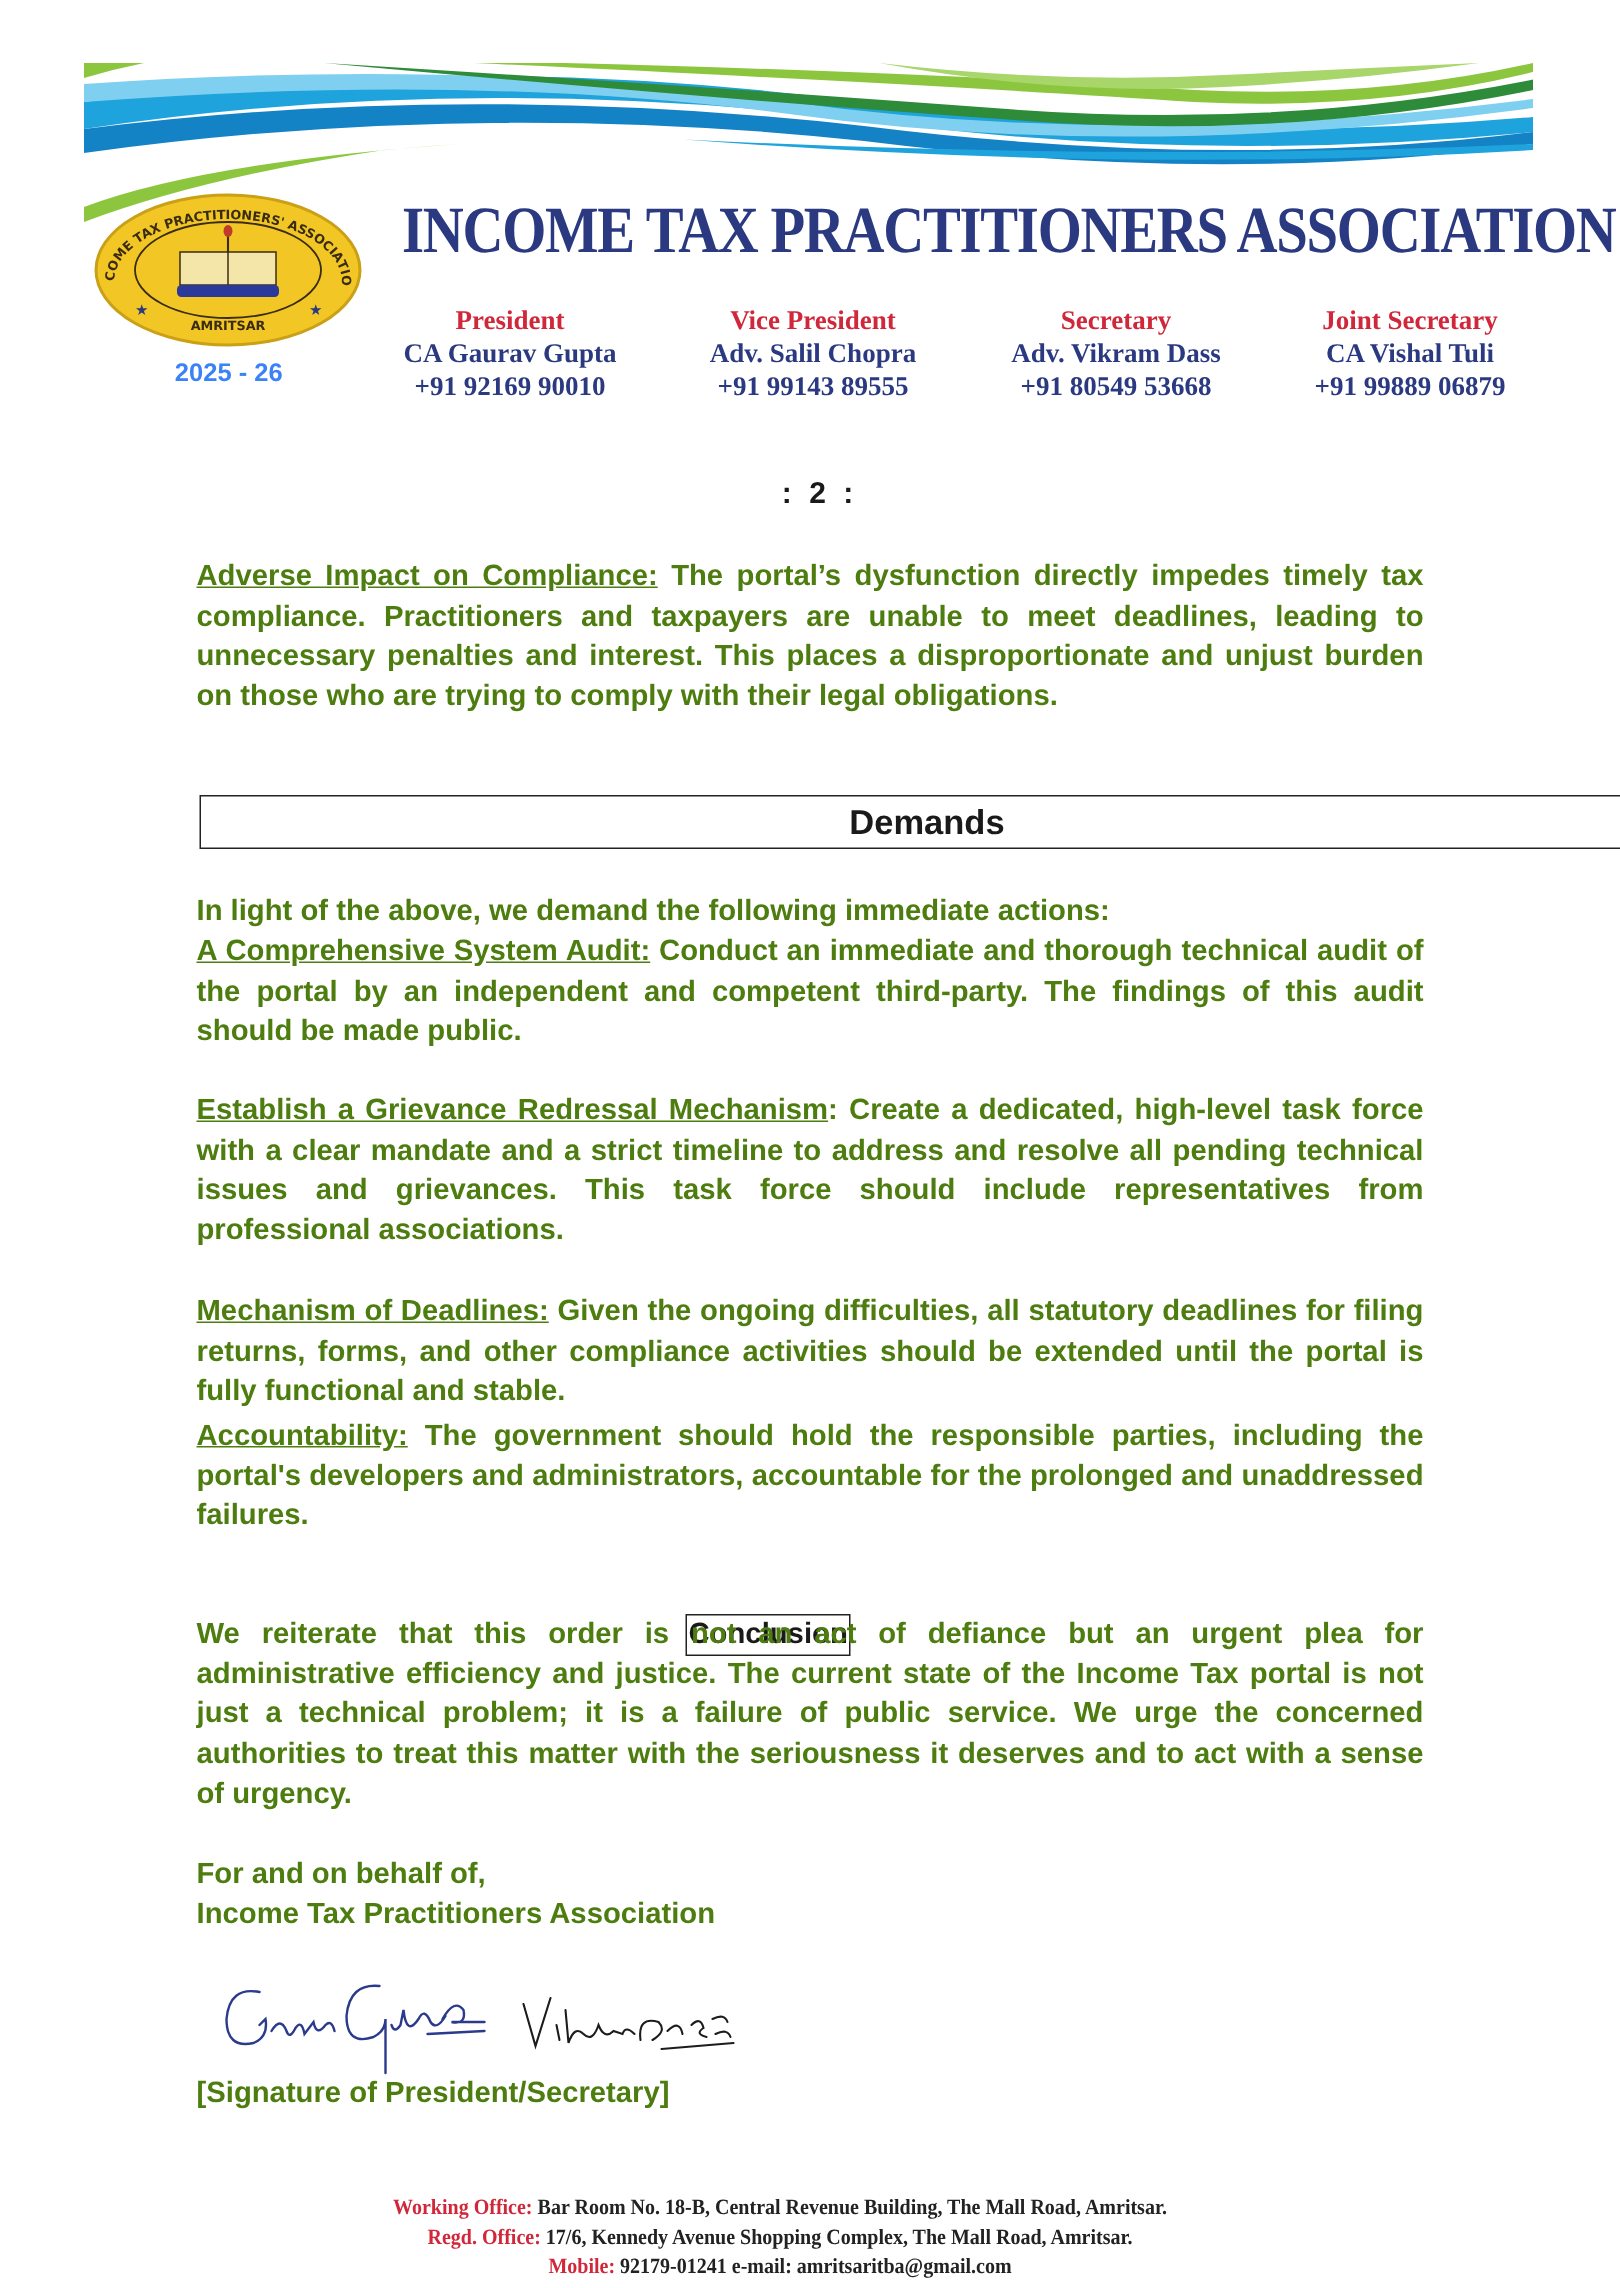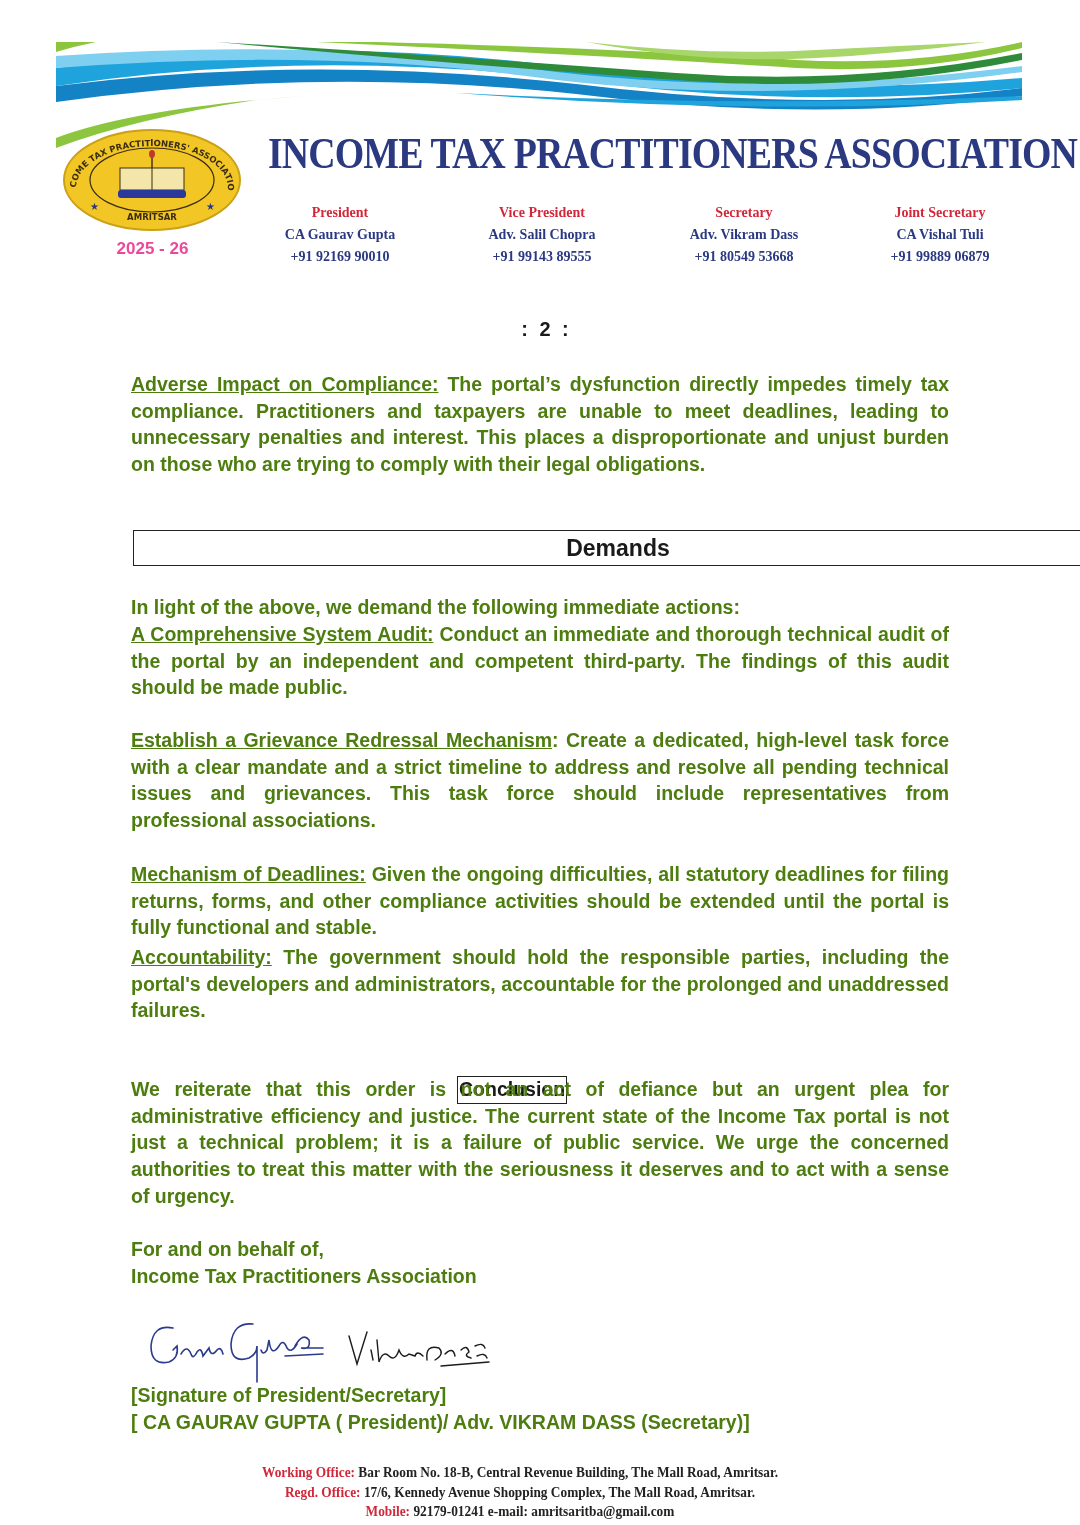--- a/index.html
+++ b/index.html
@@ -3,30 +3,30 @@
 <meta charset="utf-8">
 <style>
   * { box-sizing: border-box; margin: 0; padding: 0; }
   html, body { width: 1080px; height: 1525px; background: #ffffff; overflow: hidden; }
   body { position: relative; font-family: "DejaVu Sans", sans-serif; color: #1a1a1a; }
 
   .banner { position: absolute; left: 56px; top: 38px; width: 966px; height: 110px; }
 
   .logo { position: absolute; left: 62px; top: 128px; width: 180px; height: 104px; }
   .year { position: absolute; left: 100px; top: 239px; width: 105px; text-align: center;
-          font-family: "Liberation Sans", sans-serif; font-weight: bold; font-size: 17px; color: #ec4899; }
+          font-family: "Liberation Sans", sans-serif; font-weight: bold; font-size: 17px; color: #3b82f6; }
 
   .org-title { position: absolute; left: 268px; top: 128px; width: 744px; height: 52px;
                font-family: "Liberation Serif", serif; font-weight: bold; font-size: 44px;
                color: #2b3a80; white-space: nowrap; letter-spacing: -1px;
                transform: scaleX(0.86); transform-origin: left center; line-height: 52px; }
 
   .officers { position: absolute; top: 202px; left: 240px; width: 800px; height: 70px; }
   .officer { position: absolute; text-align: center; font-family: "Liberation Serif", serif;
-             font-weight: bold; font-size: 14px; line-height: 22px; white-space: nowrap; }
+             font-weight: bold; font-size: 18px; line-height: 22px; white-space: nowrap; }
   .officer .role { color: #d0283a; }
   .officer .name, .officer .phone { color: #2b3a80; }
   .off-0 { left: 0px;   width: 200px; }
   .off-1 { left: 202px; width: 200px; }
   .off-2 { left: 404px; width: 200px; text-align: center; }
   .off-3 { left: 600px; width: 200px; }
 
   .page-no { position: absolute; top: 318px; left: 0; width: 1090px; text-align: center;
              font-family: "Liberation Sans", sans-serif; font-weight: bold; font-size: 20px; word-spacing: 6px; }
 
@@ -154,20 +154,19 @@
     <path d="M204 26 L212 54 L222 22"></path>
     <path d="M226 40 L228 50 M232 30 L234 52 Q238 40 244 46 Q250 52 254 40 Q258 50 264 44 L270 46 Q272 40 278 46"></path>
     <path d="M282 50 Q280 34 294 38 Q300 44 290 50 M300 44 Q308 36 310 46 M316 40 Q322 34 324 42 Q318 46 326 48"></path>
     <path d="M330 36 Q338 32 340 38 M332 46 Q340 42 342 48"></path>
     <path d="M296 56 L344 52"></path>
   </g>
 </svg>
 
 <div class="body-text sig-text">
   <div>[Signature of President/Secretary]</div>
-  <div>[ CA GAURAV GUPTA ( President)/ Adv. VIKRAM DASS (Secretary)]</div>
 </div>
 
 <div class="footer">
   <div><span class="lbl">Working Office:</span><span> Bar Room No. 18-B, Central Revenue Building, The Mall Road, Amritsar.</span></div>
   <div><span class="lbl">Regd. Office:</span><span> 17/6, Kennedy Avenue Shopping Complex, The Mall Road, Amritsar.</span></div>
   <div><span class="lbl">Mobile:</span><span> 92179-01241 e-mail: amritsaritba@gmail.com</span></div>
 </div>
 
 </body></html>

